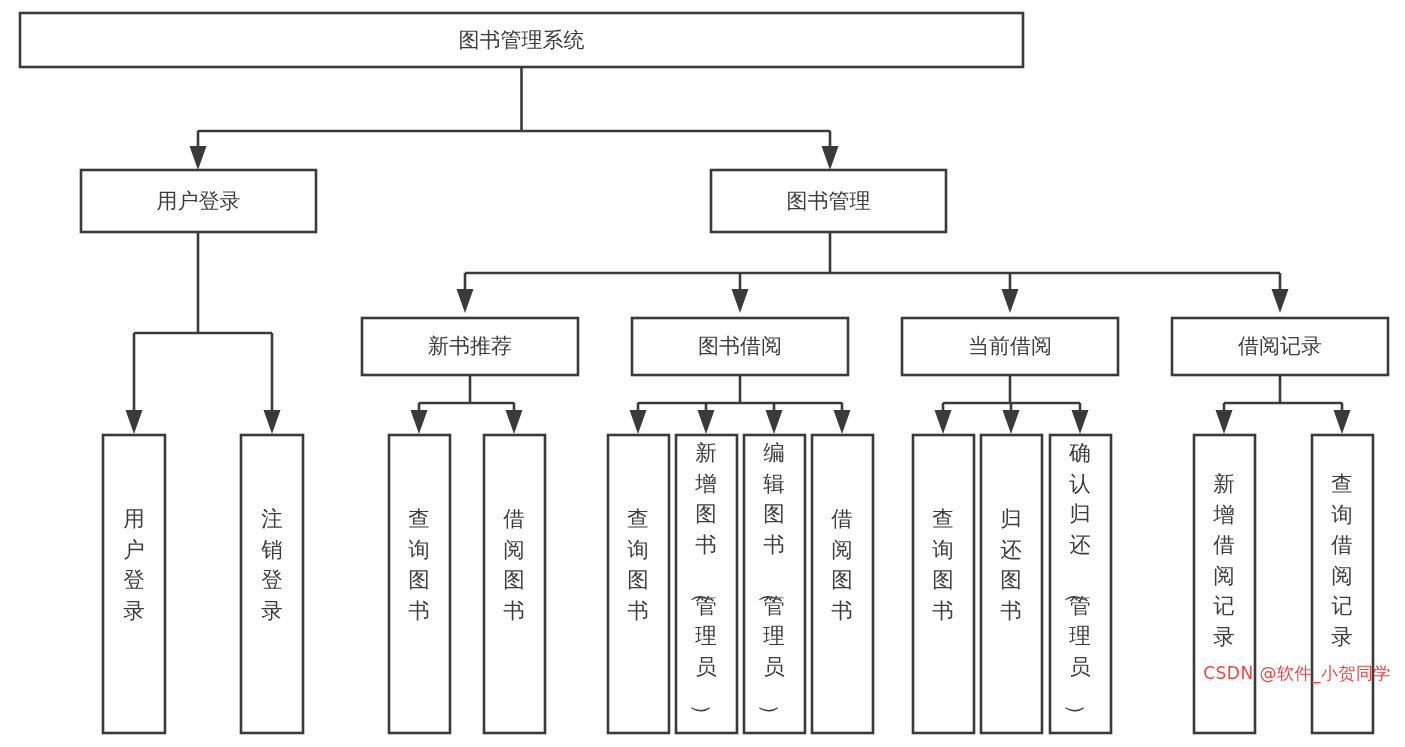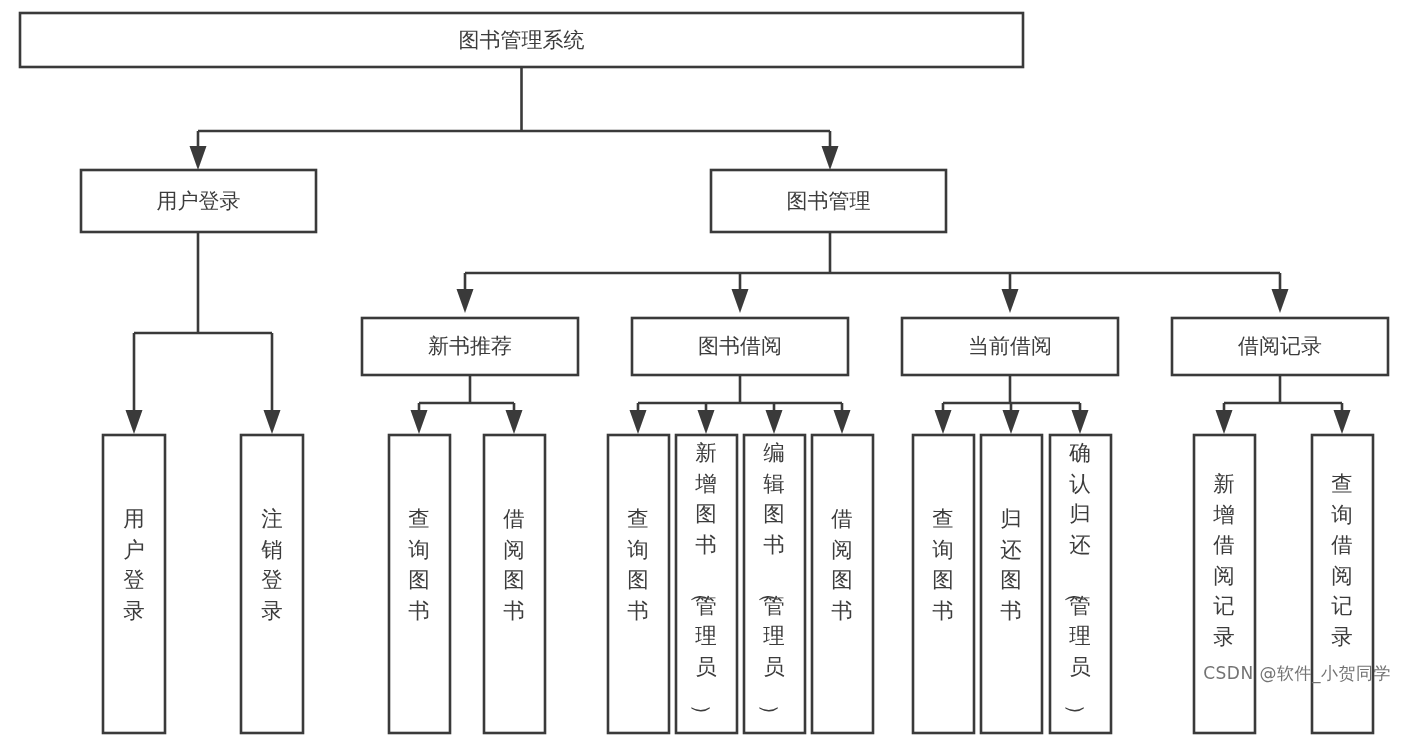--- a/index.html
+++ b/index.html
@@ -53,21 +53,21 @@
   .node-label-vert {
     fill: #3c3c3c;
     font-family: "DejaVu Sans", "Liberation Sans", sans-serif;
     font-size: 21.5px;
     text-anchor: middle;
   }
   .watermark {
     position: absolute;
     right: 14px;
     bottom: 6px;
-    color: #737373;
+    color: #ef4444;
     font-size: 17px;
     font-family: "DejaVu Sans", "Liberation Sans", sans-serif;
     letter-spacing: 0.5px;
     white-space: nowrap;
     pointer-events: none;
   }
 </style>
 </head>
 <body>
 

